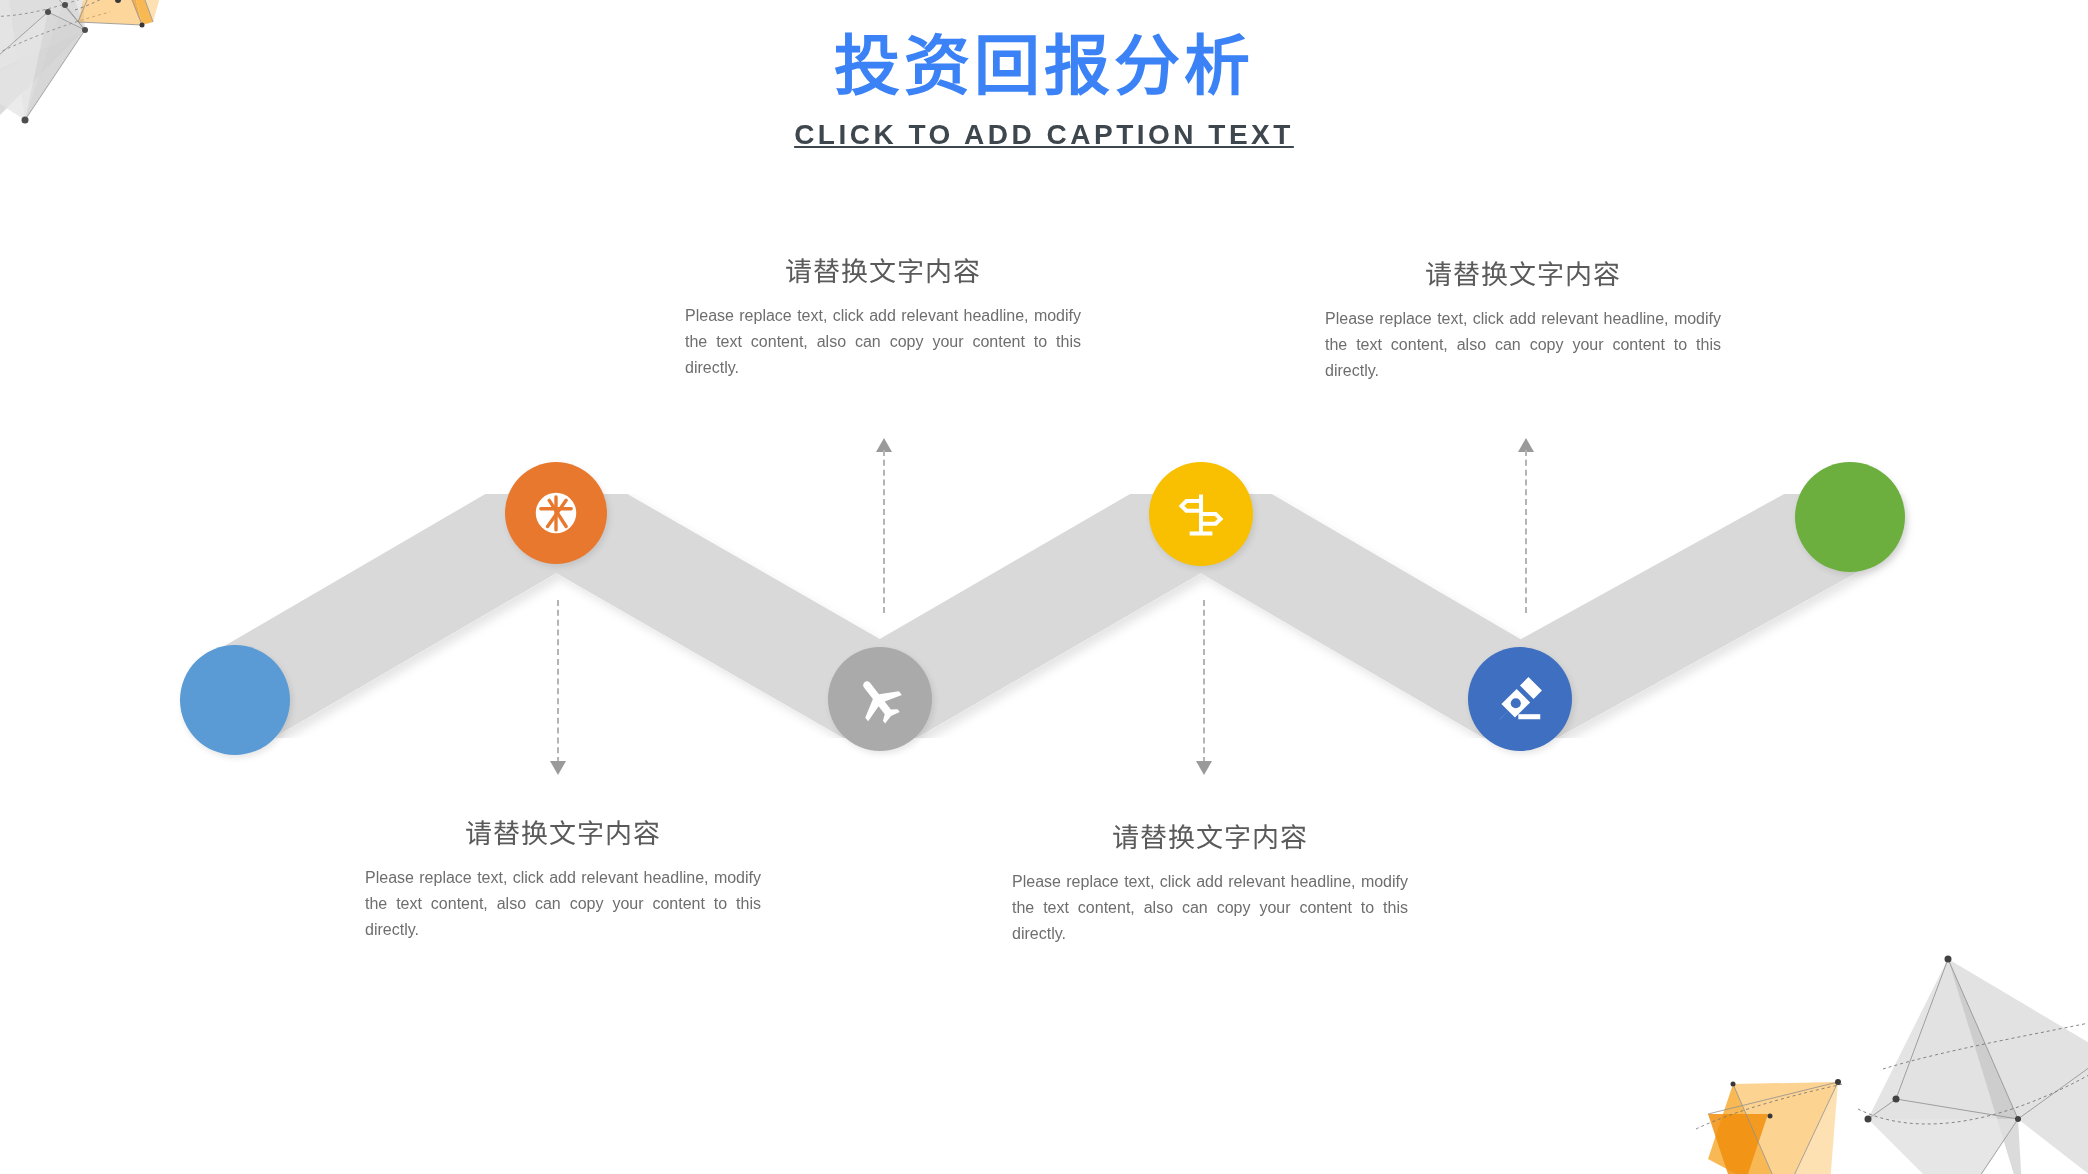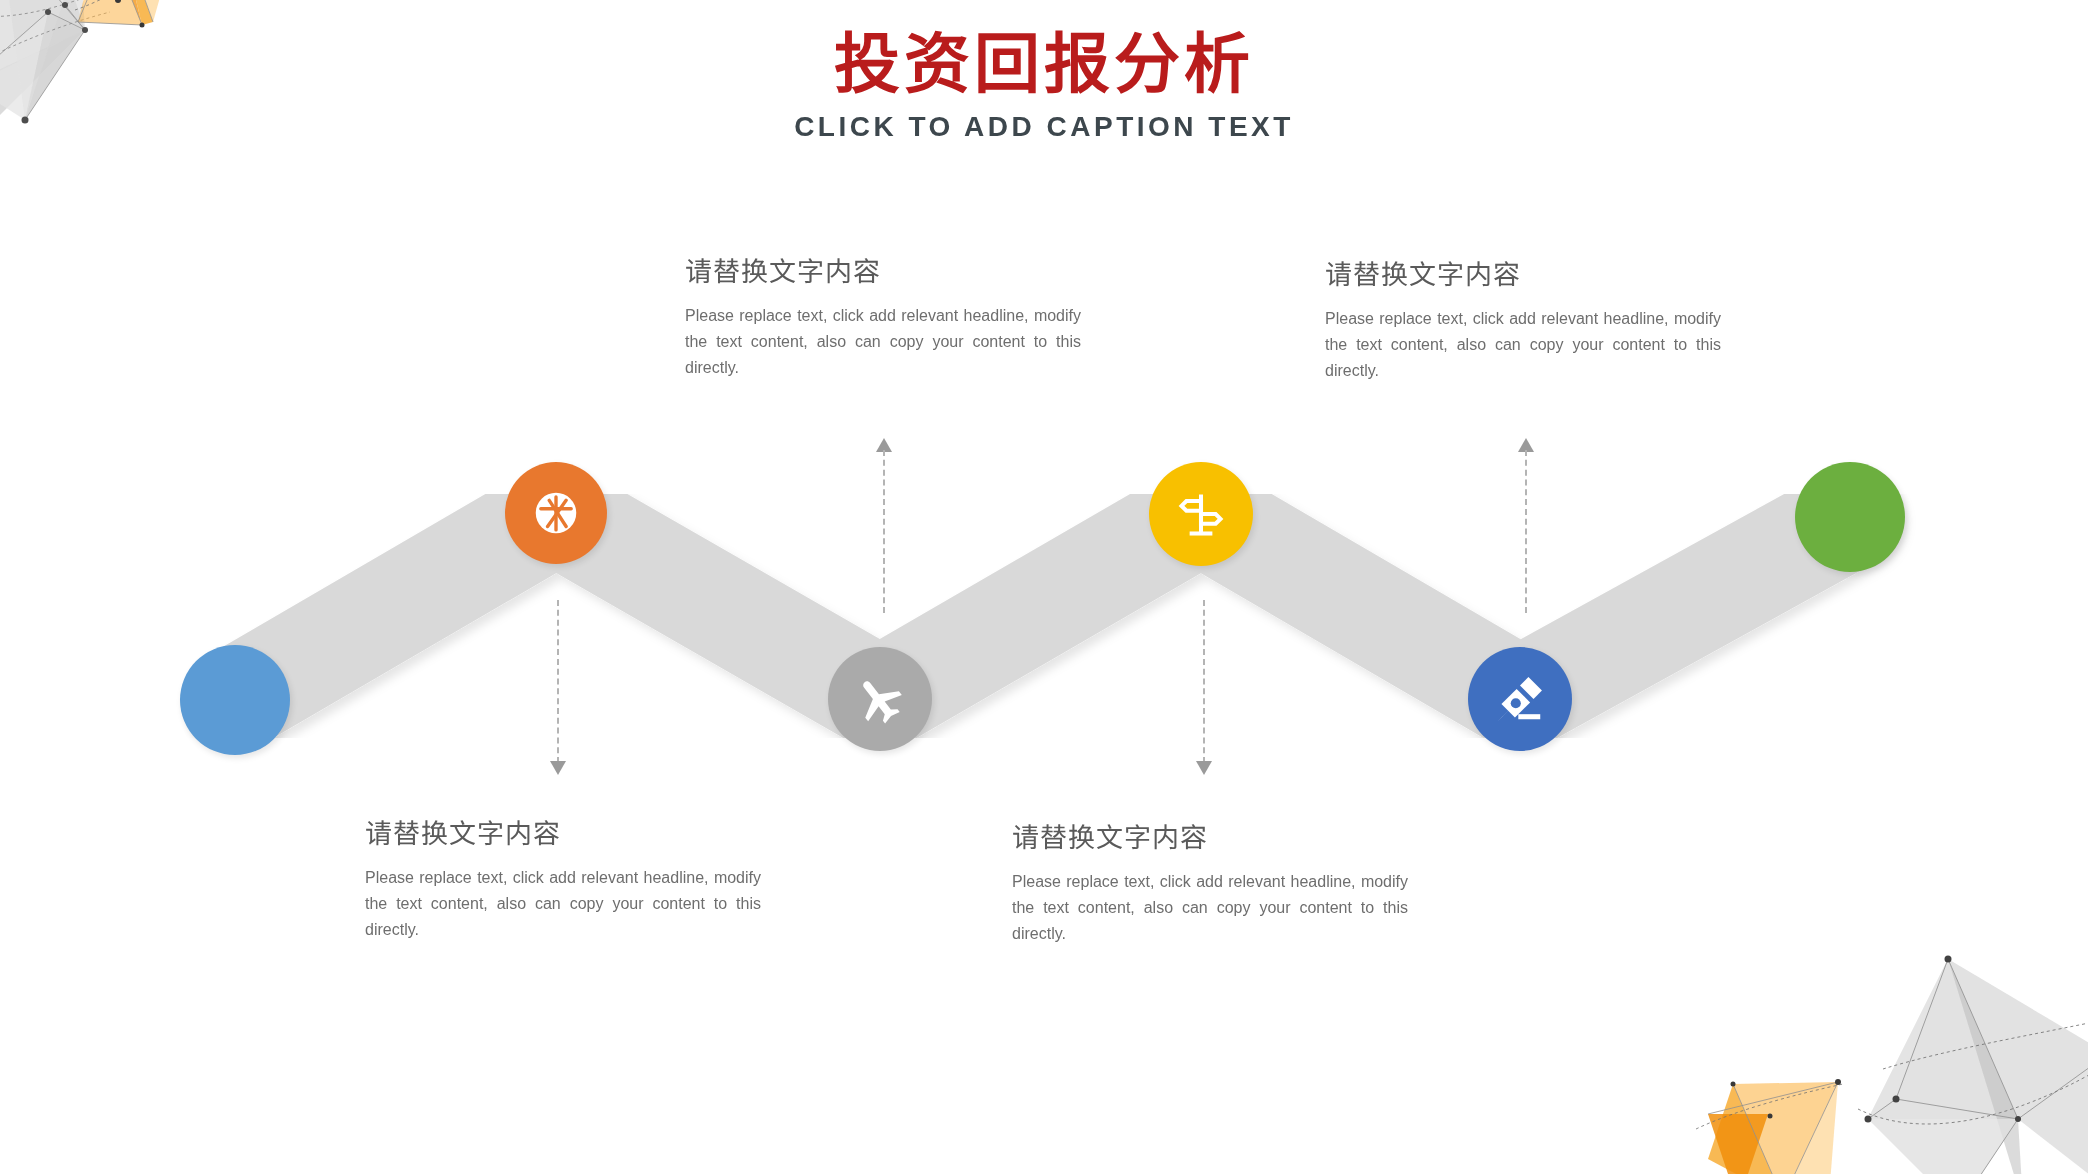--- a/index.html
+++ b/index.html
@@ -31,31 +31,33 @@
   .header {
     position: absolute;
     left: 0;
     top: 28px;
     width: 100%;
     text-align: center;
   }
   .title {
     font-size: 66px;
     font-weight: bold;
-    color: #b91c1c;
+    color: #3b82f6;
     letter-spacing: 4px;
     line-height: 1.1;
-    margin: 0;
+    margin: 8px;
+    font-family: Liberation Mono, monospace;
   }
   .subtitle {
     font-size: 28px;
     font-weight: bold;
     color: #3d474d;
     letter-spacing: 3.5px;
     margin: 10px 0 8px 0;
+    text-decoration: underline;
   }
 
   
   .diagram {
     position: absolute;
     left: 0;
     top: 0;
     width: 2088px;
     height: 1174px;
   }
@@ -108,20 +110,21 @@
   .conn-d { left: 1203px; top: 600px; height: 175px; }   
 
   
   .block {
     position: absolute;
     width: 396px;
   }
   .block-heading {
     font-size: 27px;
     color: #5a5a5a;
+    text-align: center;
     margin: 0 0 14px 0;
     letter-spacing: 1px;
     font-weight: normal;
   }
   .block-body {
     font-size: 16px;
     color: #6e6e6e;
     line-height: 1.62;
     text-align: justify;
     text-align-last: left;

